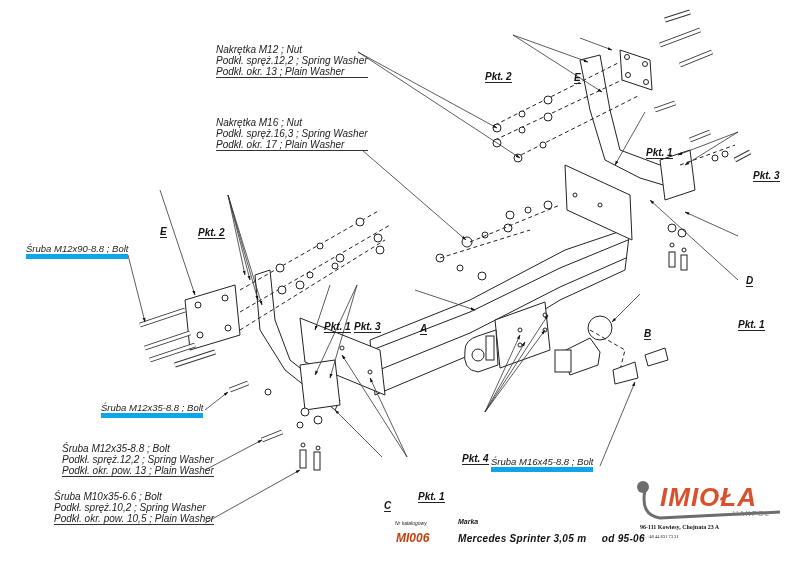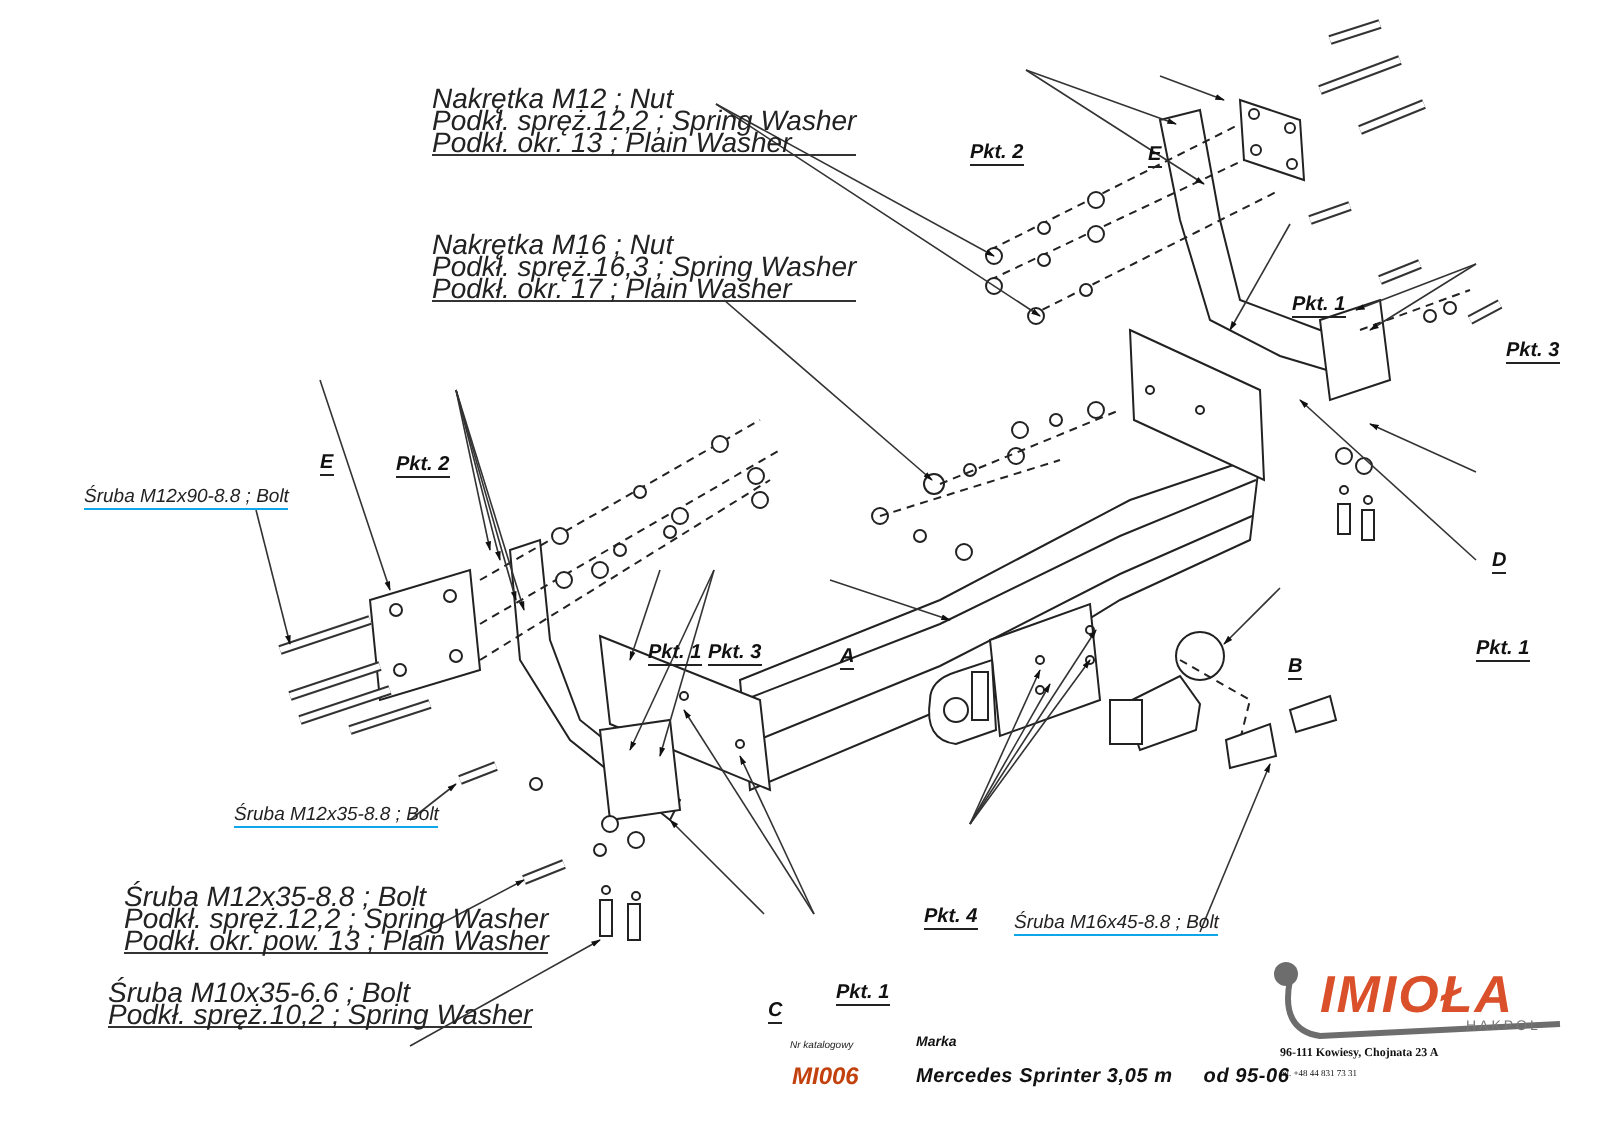--- a/index.html
+++ b/index.html
@@ -1,22 +1,22 @@
 <!DOCTYPE html>
 <html><head>
 <meta charset="utf-8">
 <style>
   html, body { margin: 0; padding: 0; background: #ffffff; }
   body { width: 800px; height: 566px; position: relative; overflow: hidden;
          font-family: "Liberation Sans", sans-serif; color: #111; }
   svg#diagram { position: absolute; left: 0; top: 0; }
   .lbl { position: absolute; font-style: italic; font-size: 9.5px; line-height: 11px;
          white-space: nowrap; color: #222; }
-  .lbl .ul { border-bottom: 1px solid #0ea5e9; display: inline-block; margin-left: 16px; }
-  .block { position: absolute; font-style: italic; font-size: 14px; line-height: 11px; color: #222; }
+  .lbl .ul { border-bottom: 5px solid #0ea5e9; display: inline-block; }
+  .block { position: absolute; font-style: italic; font-size: 10px; line-height: 11px; color: #222; }
   .block div { white-space: nowrap; }
   .block div:last-child { border-bottom: 1px solid #333; }
   .tag { position: absolute; font-style: italic; font-weight: bold; font-size: 10px;
          border-bottom: 1px solid #222; line-height: 11px; color: #111; white-space: nowrap; margin-top: 44px; }
   .tb-small { position: absolute; font-size: 5px; font-style: italic; color: #222; }
   .tb-label { position: absolute; font-size: 7px; font-weight: bold; font-style: italic; color: #111; }
   .tb-code { position: absolute; font-size: 12px; font-weight: bold; font-style: italic; color: #c2410c; }
   .tb-model { position: absolute; font-size: 10px; font-weight: bold; font-style: italic; color: #111; letter-spacing: 0.3px; white-space: nowrap; }
   .logo-text { position: absolute; font-weight: bold; font-style: italic; font-size: 26px; letter-spacing: 1px; }
   .logo-sub { position: absolute; font-size: 7px; letter-spacing: 1.5px; color: #777; }
@@ -257,20 +257,21 @@
   <span class="ul">Śruba M12x35-8.8 ;  Bolt</span>
 </div>
 <div class="block" style="left:62px; top:443px;">
   <div>Śruba M12x35-8.8 ;  Bolt</div>
   <div>Podkł. spręż.12,2 ; Spring Washer</div>
   <div>Podkł. okr. pow. 13 ; Plain Washer</div>
 </div>
 <div class="block" style="left:54px; top:491px;">
   <div>Śruba M10x35-6.6 ;  Bolt</div>
   <div>Podkł. spręż.10,2 ; Spring Washer</div>
+  <div>Podkł. okr. pow. 10,5 ; Plain Washer</div>
 </div>
 <div class="lbl" style="left:491px; top:456px;">
   <span class="ul">Śruba M16x45-8.8 ;  Bolt</span>
 </div>
 
 <div class="tag" style="left:420px; top:279px;">A</div>
 <div class="tag" style="left:644px; top:284px;">B</div>
 <div class="tag" style="left:384px; top:456px;">C</div>
 <div class="tag" style="left:746px; top:231px;">D</div>
 <div class="tag" style="left:160px; top:182px;">E</div>

